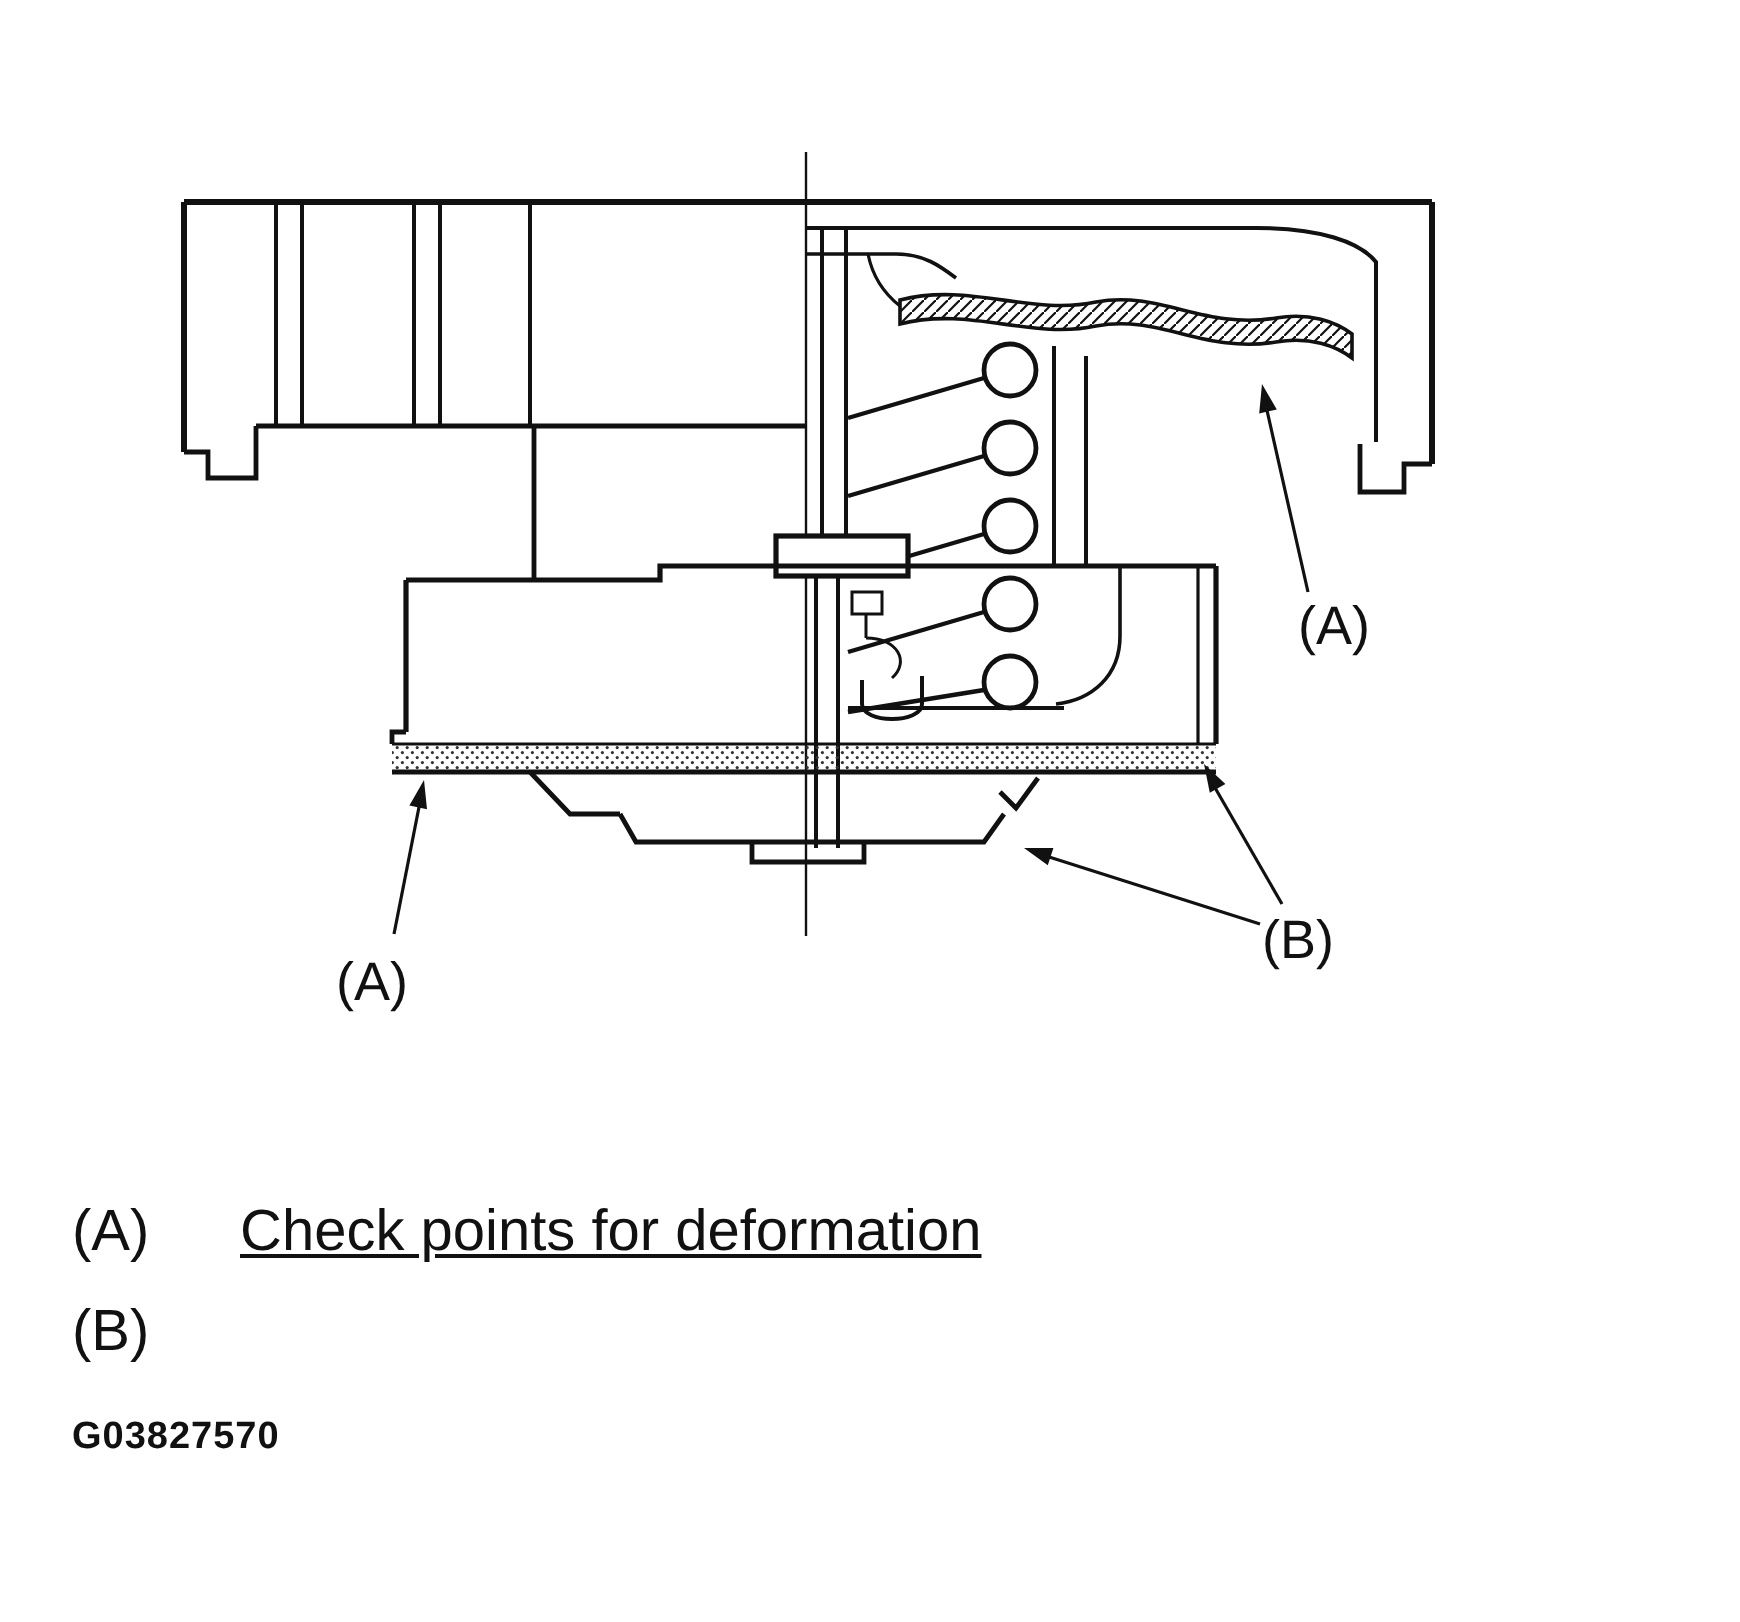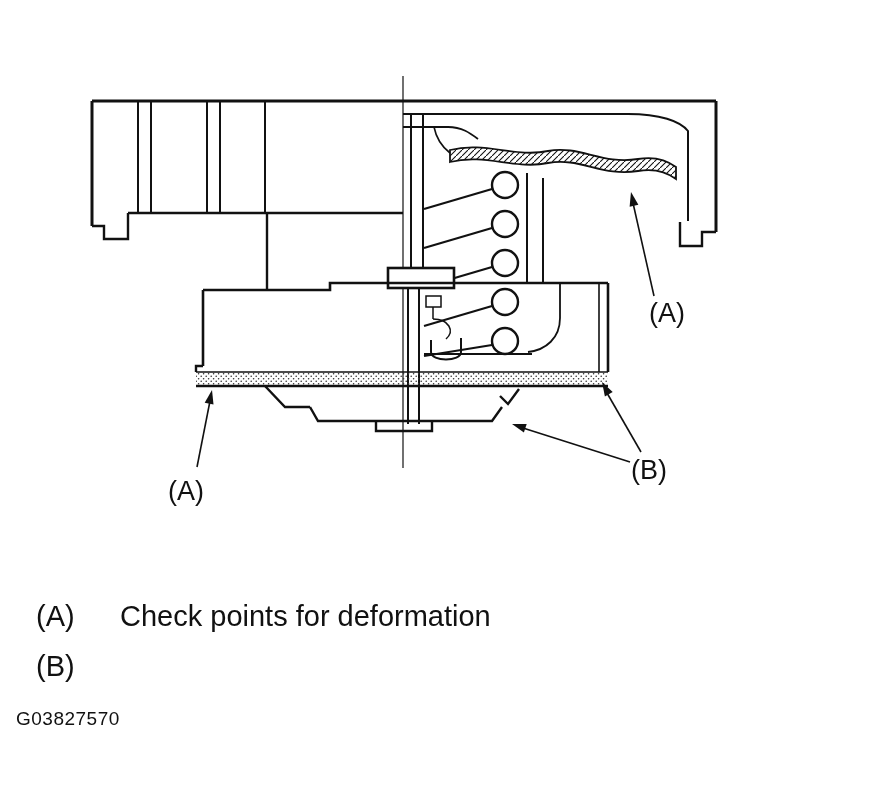--- a/index.html
+++ b/index.html
@@ -33,25 +33,26 @@
     display: flex;
     align-items: baseline;
     margin-bottom: 15px;
   }
   .legend-key {
     width: 84px;
     flex: 0 0 84px;
   }
   .legend-text {
     flex: 1;
+    text-decoration: underline;
   }
   .figure-id {
-    margin: 24px 0 0 16px;
+    margin: 24px 0 0 36px;
     font-size: 19px;
-    font-weight: normal;
+    font-weight: bold;
     letter-spacing: 0.5px;
     color: #111111;
   }
 </style>
 </head>
 <body>
 
 <div class="page">
 
   <svg class="diagram" width="870" height="555" viewBox="0 0 870 555">

